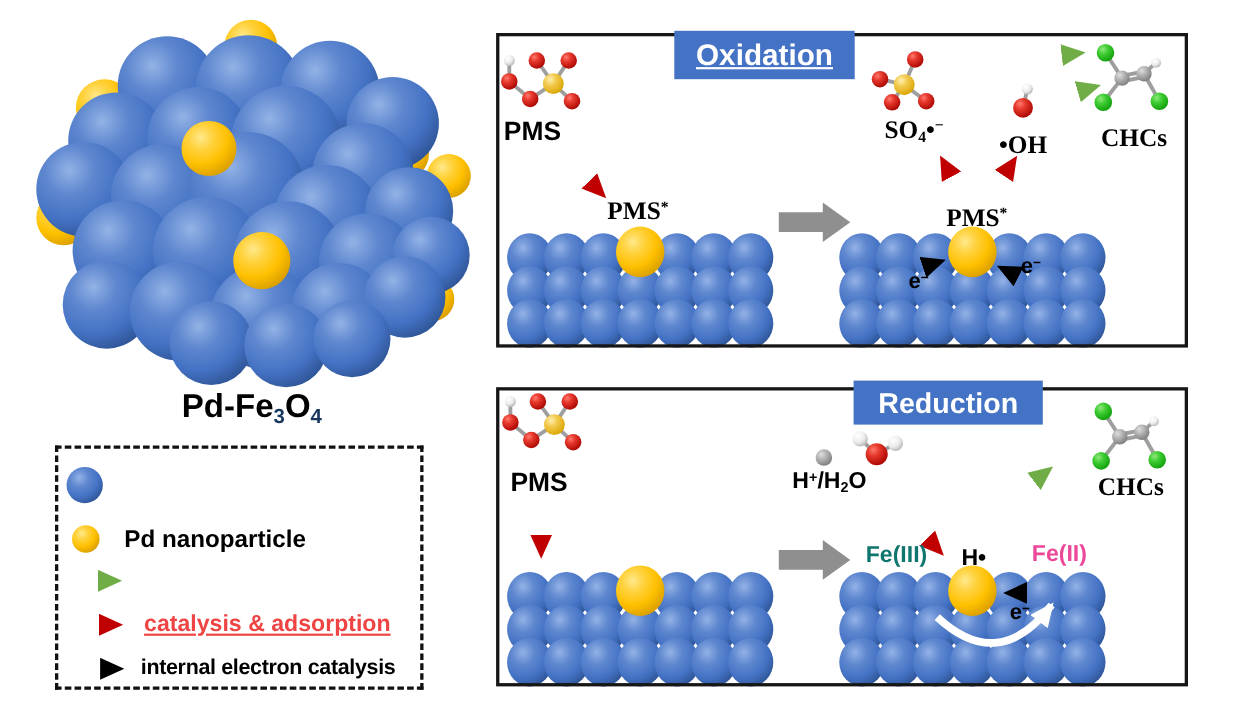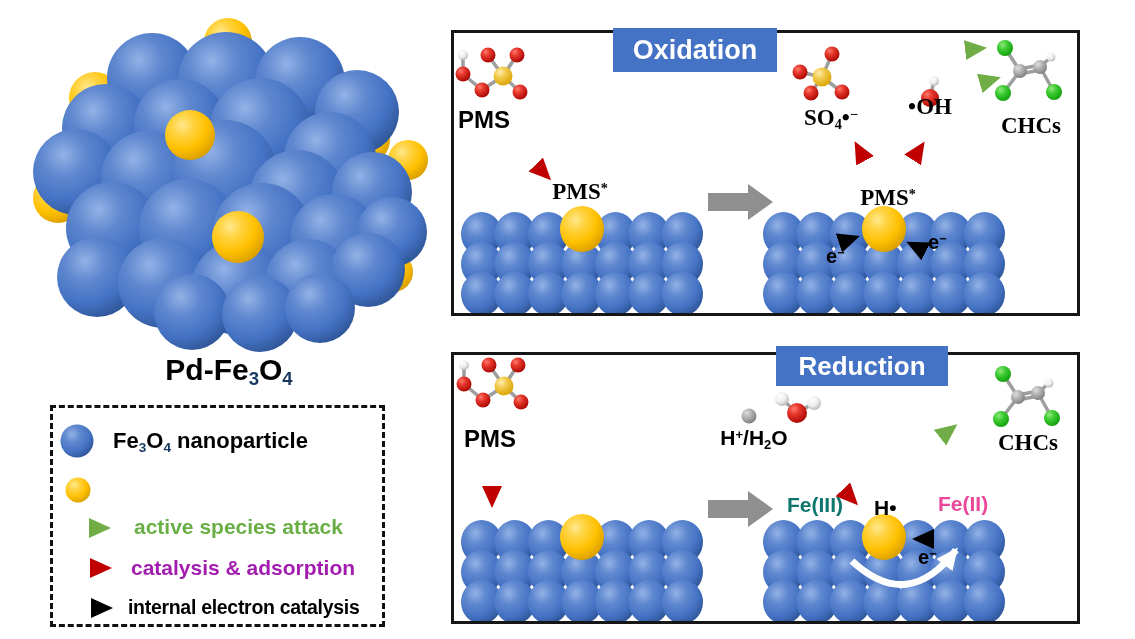--- a/index.html
+++ b/index.html
@@ -21,21 +21,21 @@
   #cluster-label{left:229px;top:354px;font-size:30px;}
   #lg-row1{left:113px;top:429px;font-size:22px;}
   #lg-row2{left:113px;top:478px;font-size:22px;}
   #lg-row3{left:134px;top:516px;font-size:21px;}
   #lg-row4{left:131px;top:557px;font-size:21px;}
   #lg-row5{left:128px;top:597px;font-size:19.5px;letter-spacing:-0.3px;}
   #ox-pms{left:458px;top:107px;}
   #ox-pms-star-l{left:580px;top:180px;}
   #ox-pms-star-r{left:888px;top:186px;}
   #ox-so4{left:831px;top:106px;}
-  #ox-oh{left:930px;top:95px;}
+  #ox-oh{left:930px;top:120px;}
   #ox-chcs{left:1031px;top:114px;}
   #ox-e1{left:826px;top:246px;}
   #ox-e2{left:928px;top:232px;}
   #red-pms{left:464px;top:426px;}
   #red-hh2o{left:754px;top:427px;}
   #red-fe3{left:787px;top:494px;}
   #red-hrad{left:874px;top:497px;}
   #red-fe2{left:938px;top:493px;}
   #red-e{left:918px;top:547px;}
   #red-chcs{left:1028px;top:431px;}
@@ -305,26 +305,25 @@
       <line x1="952" y1="539" x2="915" y2="539" stroke="undefined" stroke-width="arrow_black" marker-end="url(#aBlack)"></line>
       <path d="M 852 561 Q 908 613 956 550" fill="none" stroke="#FFFFFF" stroke-width="7" marker-end="url(#aWhite)"></path>
     </svg>
 
   <div class="panel" id="ox-panel"></div>
   <div class="panel" id="red-panel"></div>
   <div id="legend-box"></div>
 
   <div class="txt ctr" id="cluster-label"><span>Pd-Fe</span><span class="sub" style="color: rgb(23, 55, 94);">3</span><span>O</span><span class="sub" style="color: rgb(23, 55, 94);">4</span></div>
 
-  <div class="txt" id="lg-row1"><span>Fe</span><span class="sub" style="color: rgb(23, 55, 94);">3</span><span>O</span><span class="sub" style="color: rgb(23, 55, 94);">4</span><span> nanoparticle</span></div>
-  <div class="txt" id="lg-row3" style="color: rgb(106, 174, 70);">active species attack</div>
-  <div class="txt" id="lg-row4" style="color: #a21caf;">catalysis &amp; adsorption</div>
+  <div class="txt" id="lg-row2">Pd nanoparticle</div>
+  <div class="txt" id="lg-row4" style="color: #ef4444; text-decoration: underline;">catalysis &amp; adsorption</div>
   <div class="txt" id="lg-row5">internal electron catalysis</div>
 
-  <div class="banner" id="ox-banner" style="background: rgb(68, 114, 196);">Oxidation</div>
+  <div class="banner" id="ox-banner" style="background: rgb(68, 114, 196); text-decoration: underline;">Oxidation</div>
   <div class="txt f24" id="ox-pms">PMS</div>
   <div class="txt f23 ctr" id="ox-pms-star-l"><span>PMS</span><span class="sup">*</span></div>
   <div class="txt f23 ctr" id="ox-pms-star-r"><span>PMS</span><span class="sup">*</span></div>
   <div class="txt f23 ctr" id="ox-so4"><span>SO</span><span class="sub">4</span><span>•</span><span class="sup">−</span></div>
   <div class="txt f23 ctr" id="ox-oh">•OH</div>
   <div class="txt f23 ctr" id="ox-chcs">CHCs</div>
   <div class="txt f20" id="ox-e1"><span>e</span><span class="sup">−</span></div>
   <div class="txt f20" id="ox-e2"><span>e</span><span class="sup">−</span></div>
 
   <div class="banner" id="red-banner" style="background: rgb(68, 114, 196); text-align: center;">Reduction</div>

